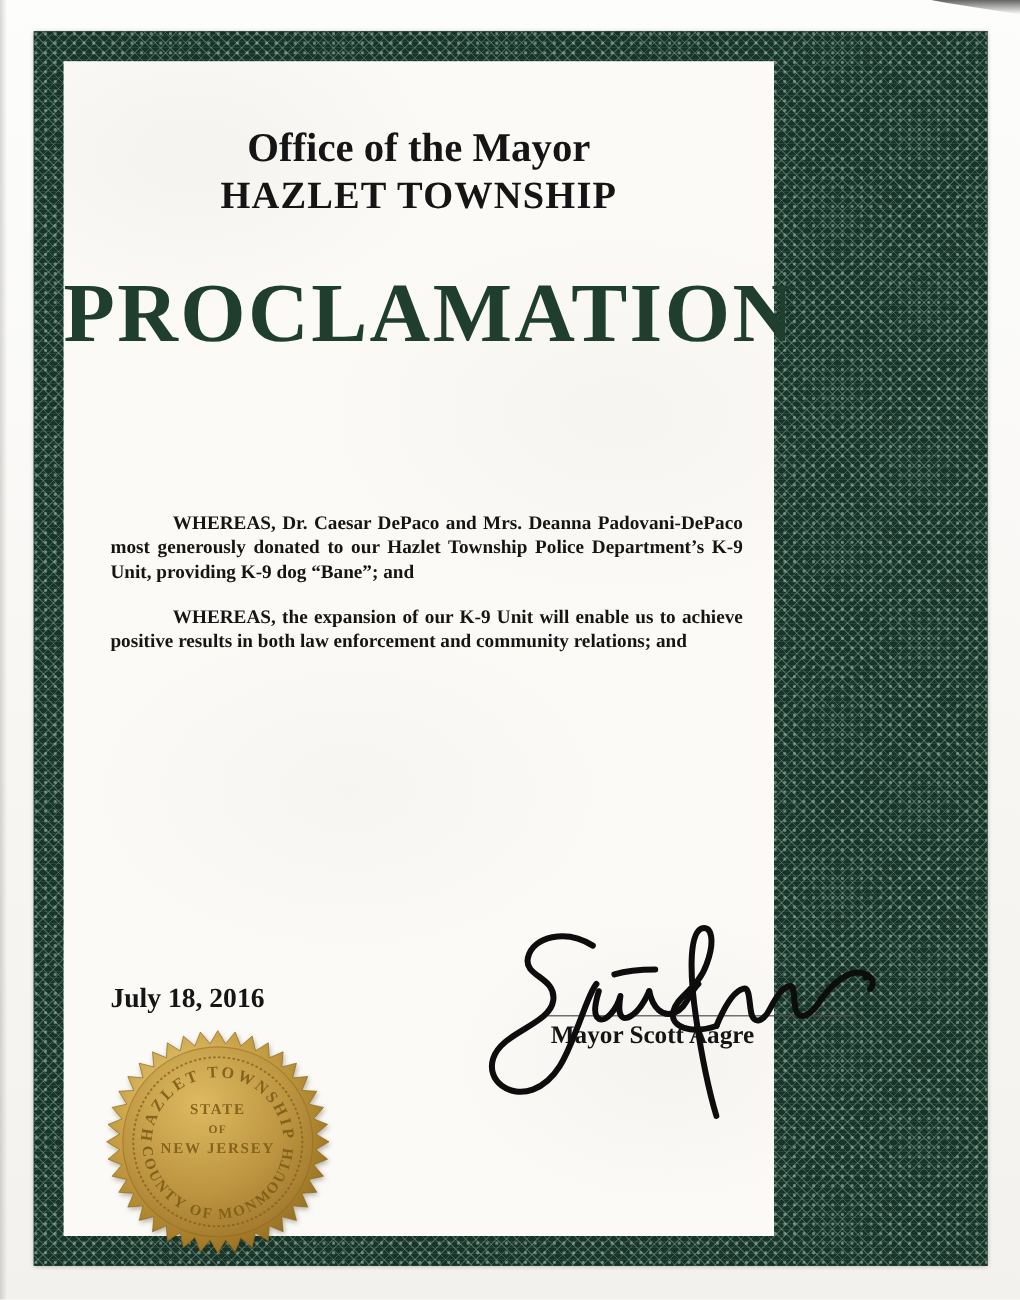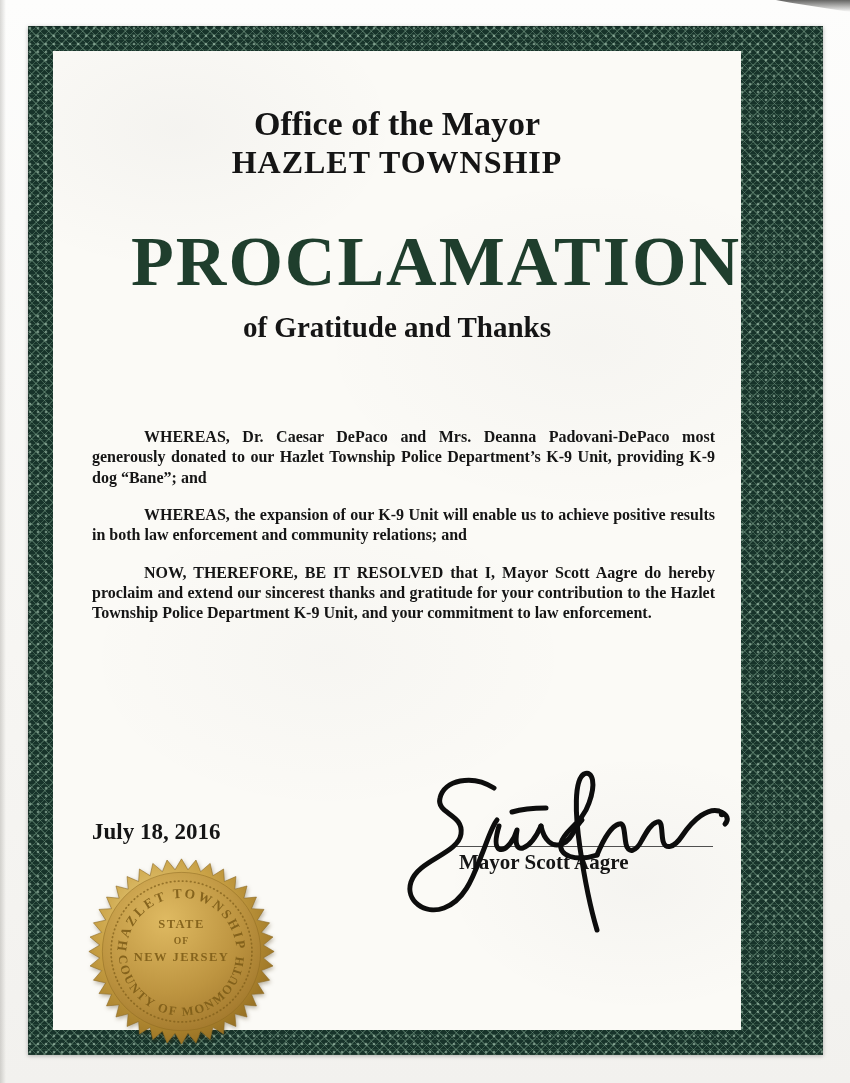--- a/index.html
+++ b/index.html
@@ -25,21 +25,21 @@
     background-color:#17332a;
     background-image:
       radial-gradient(circle at 2px 2px, rgba(178,208,188,.55) 1px, rgba(178,208,188,0) 1.7px),
       repeating-linear-gradient(45deg, rgba(146,186,160,.32) 0 1px, rgba(0,0,0,0) 1px 6px),
       repeating-linear-gradient(135deg, rgba(146,186,160,.30) 0 1px, rgba(0,0,0,0) 1px 6px),
       repeating-linear-gradient(0deg, rgba(96,138,112,.22) 0 1px, rgba(0,0,0,0) 1px 5px);
     background-size:8px 8px,auto,auto,auto;
     box-shadow:0 1px 4px rgba(0,0,0,.28), inset 0 0 2px rgba(0,0,0,.5);
   }
   .paper{
-    position:absolute;top:25px;left:25px;width:688px;height:979px;
+    position:absolute;top:25px;left:25px;width:592px;height:979px;
     background-color:#fbfaf6;
     background-image:
       radial-gradient(ellipse 340px 220px at 18% 8%, rgba(60,60,70,.035), rgba(0,0,0,0) 65%),
       radial-gradient(ellipse 420px 260px at 78% 30%, rgba(60,60,70,.028), rgba(0,0,0,0) 65%),
       radial-gradient(ellipse 380px 240px at 40% 62%, rgba(60,60,70,.025), rgba(0,0,0,0) 65%),
       radial-gradient(ellipse 300px 200px at 85% 85%, rgba(60,60,70,.03), rgba(0,0,0,0) 65%);
   }
   .hdr{position:absolute;left:0;width:100%;text-align:center;font-weight:bold;line-height:1;}
   .hdr-line1{top:56px;font-size:34px;}
   .hdr-line2{top:95px;font-size:32px;letter-spacing:1px;}
@@ -97,26 +97,24 @@
 <div class="photo-corner-shadow"></div>
 <div class="photo-edge-left"></div>
 
 <div class="frame">
   <div class="paper">
 
     <div class="hdr hdr-line1">Office of the Mayor</div>
     <div class="hdr hdr-line2">HAZLET TOWNSHIP</div>
 
     <div class="doc-title">PROCLAMATION</div>
-    <div class="doc-subtitle">of Gratitude and Thanks</div>
 
     <div class="body-text">
       <p>WHEREAS, Dr. Caesar DePaco and Mrs. Deanna Padovani-DePaco most generously donated to our Hazlet Township Police Department’s K-9 Unit, providing K-9 dog “Bane”; and</p>
       <p>WHEREAS, the expansion of our K-9 Unit will enable us to achieve positive results in both law enforcement and community relations; and</p>
-      <p>NOW, THEREFORE, BE IT RESOLVED that I, Mayor Scott Aagre do hereby proclaim and extend our sincerest thanks and gratitude for your contribution to the Hazlet Township Police Department K-9 Unit, and your commitment to law enforcement.</p>
     </div>
 
     <div class="date-line">July 18, 2016</div>
 
     <div class="sig-block">
       <div class="sig-rule"></div>
       <div class="sig-name">Mayor Scott Aagre</div>
       <svg class="sig-svg" viewBox="0 0 340 175" aria-hidden="true">
         <path d="M 96,30 C 74,16 46,22 42,40 C 38,56 66,56 63,76 C 60,96 20,102 13,124 C 7,143 27,157 46,150 C 68,142 76,116 84,96 C 90,81 94,68 99,62"></path>
         <path d="M 114,54 C 124,51 138,50 148,50"></path>

